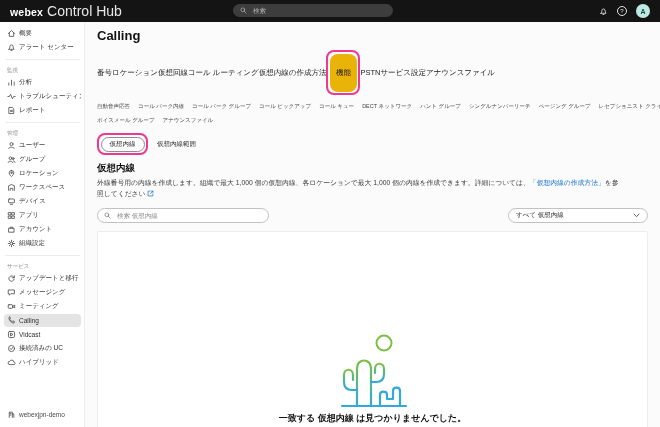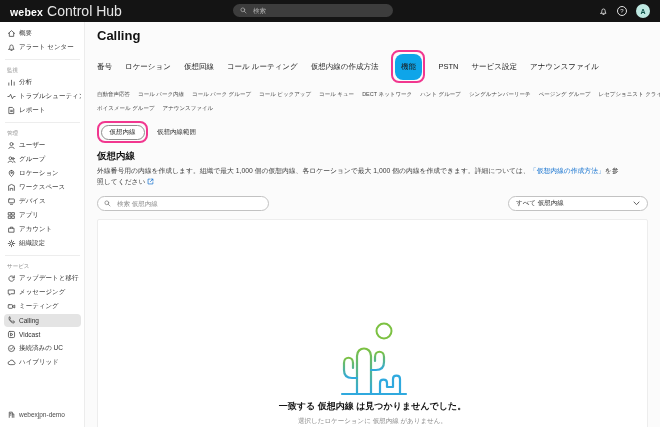--- a/index.html
+++ b/index.html
@@ -27,23 +27,23 @@
   .side-item.active { background:#e4e4e4; }
   .side-section { font-size:5.5px; color:#8d8d8d; margin:3px 3px 2px; }
   .side-divider { height:1px; background:#ededed; margin:4px 1px; }
   .side-org { margin-top:auto; color:#4a4a4a; }
   svg.ic { width:9px; height:9px; flex:none; }
   .ic * { stroke:#4a4a4a; fill:none; stroke-width:.9; stroke-linecap:round; stroke-linejoin:round; }
   .ic-w * { stroke:#ececec; }
   
   .main { flex:1; padding:6px 12px 0 12px; position:relative; overflow:hidden; }
   .page-title { font-size:13px; font-weight:bold; margin:0 0 7px; color:#121212; }
-  .tabs { display:flex; align-items:center; gap:13px; font-size:7.5px; color:#1c1c1c; margin-bottom:8px; }
+  .tabs { display:flex; align-items:center; gap:0; font-size:7.5px; color:#1c1c1c; margin-bottom:8px; }
   .tab { white-space:nowrap; cursor:default; }
-  .tab.active { background:#0ea5e9; border-radius:8px; padding:8px 6px; }
+  .tab.active { background:#eab308; border-radius:8px; padding:14px 6px; }
   .annotation { border:2.5px solid #f1378f; border-radius:8px; padding:1.5px; display:inline-flex; align-items:center; }
   .subnav { display:flex; align-items:flex-end; gap:8px; font-size:5.5px; color:#474747; margin-bottom:5px; white-space:nowrap; }
   .subnav-item { padding-bottom:2px; cursor:default; }
   .subnav.row2 { margin-bottom:7px; }
   .toggle-row { display:flex; align-items:center; gap:9px; margin-bottom:7px; font-size:6.5px; }
   .pill { border:1px solid #8f8f8f; border-radius:10px; padding:2px 8px; background:#fff; color:#262626; white-space:nowrap; }
   .toggle-plain { color:#2b2b2b; }
   .section-heading { font-size:9.5px; font-weight:bold; margin:0 0 3px; color:#141414; }
   .desc { font-size:6.8px; color:#3c3c3c; line-height:1.55; max-width:528px; margin:0 0 9px; }
   .desc .link { color:#1170cf; cursor:pointer; }

